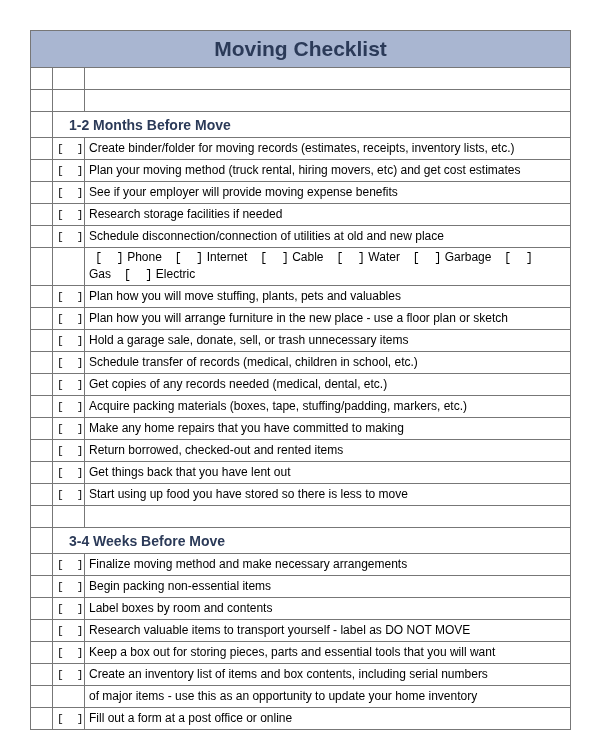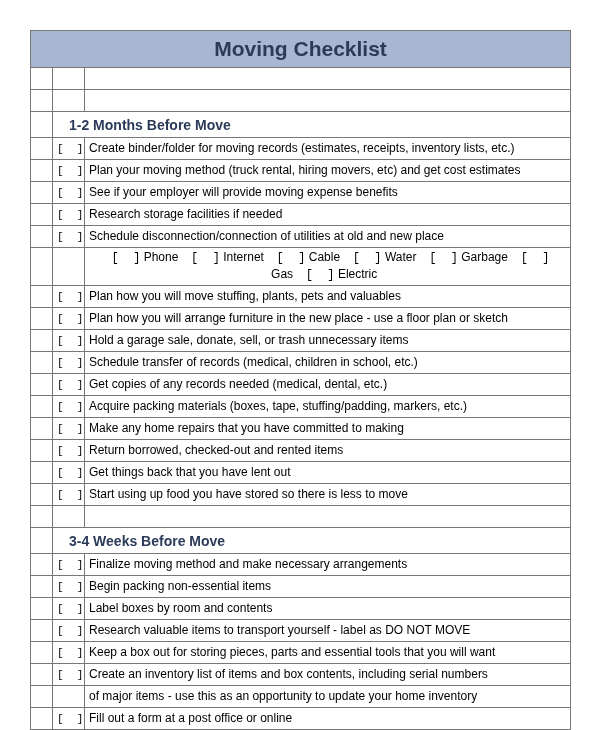--- a/index.html
+++ b/index.html
@@ -49,21 +49,20 @@
     text-align: center;
     font-family: "Courier New", monospace;
     font-size: 11px;
   }
   .content-cell {
     font-size: 12px;
     line-height: 1.3;
   }
   .subchecks {
     font-family: Verdana, Arial, sans-serif;
-    text-align: center;
   }
   .subchecks .cb {
     font-family: "Courier New", monospace;
     margin-left: 6px;
   }
 </style>
 </head>
 <body>
 
 <table>

